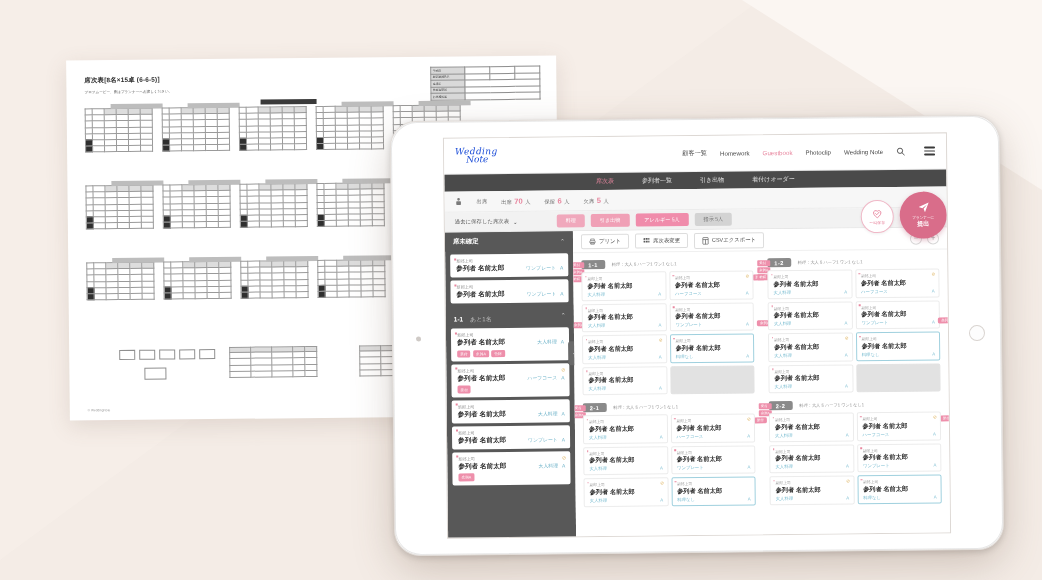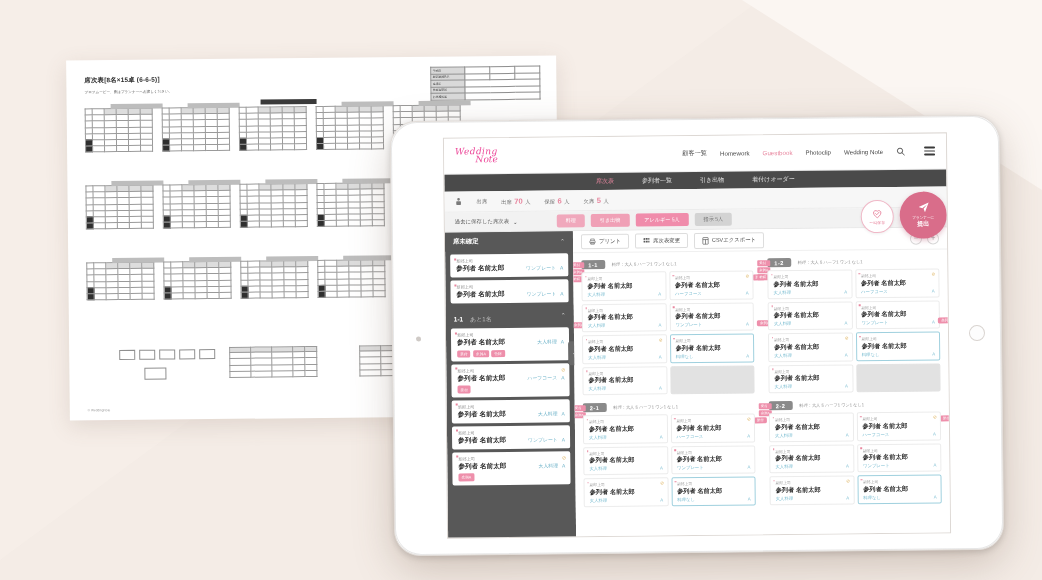--- a/index.html
+++ b/index.html
@@ -84,21 +84,21 @@
     position: absolute; left: 52px; top: 16px; right: 52px; bottom: 16px;
     background: #ffffff; overflow: hidden;
     border: 1px solid #ddd8d4;
   }
 
   
   .app-head {
     height: 36px; background: #fff; display: flex; align-items: center;
     padding: 0 11px; border-bottom: 1px solid #eee;
   }
-  .logo { font-family: "DejaVu Serif", serif; font-style: italic; color: #ec4899; line-height: 1; text-align: right; }
+  .logo { font-family: "DejaVu Serif", serif; font-style: italic; color: #1d4ed8; line-height: 1; }
   .logo .l1 { font-size: 9px; display:block; letter-spacing: .4px; }
   .logo .l2 { font-size: 9px; display:block; margin-left: 11px; margin-top: -1px; }
   .topnav { margin-left: auto; display: flex; align-items: center; gap: 13px; }
   .topnav a { font-size: 6.2px; color: #4a4a4a; text-decoration: none; white-space: nowrap; }
   .topnav a.active { color: #e8879f; }
   .ico-btn { display: inline-flex; align-items: center; justify-content: center; cursor: pointer; }
   .sicon { width: 9px; height: 9px; }
   .burger { width: 11px; display: flex; flex-direction: column; gap: 2.2px; margin-left: 6px; }
   .burger i { display: block; height: 1.3px; background: #3a3a3a; border-radius: 1px; }
 

